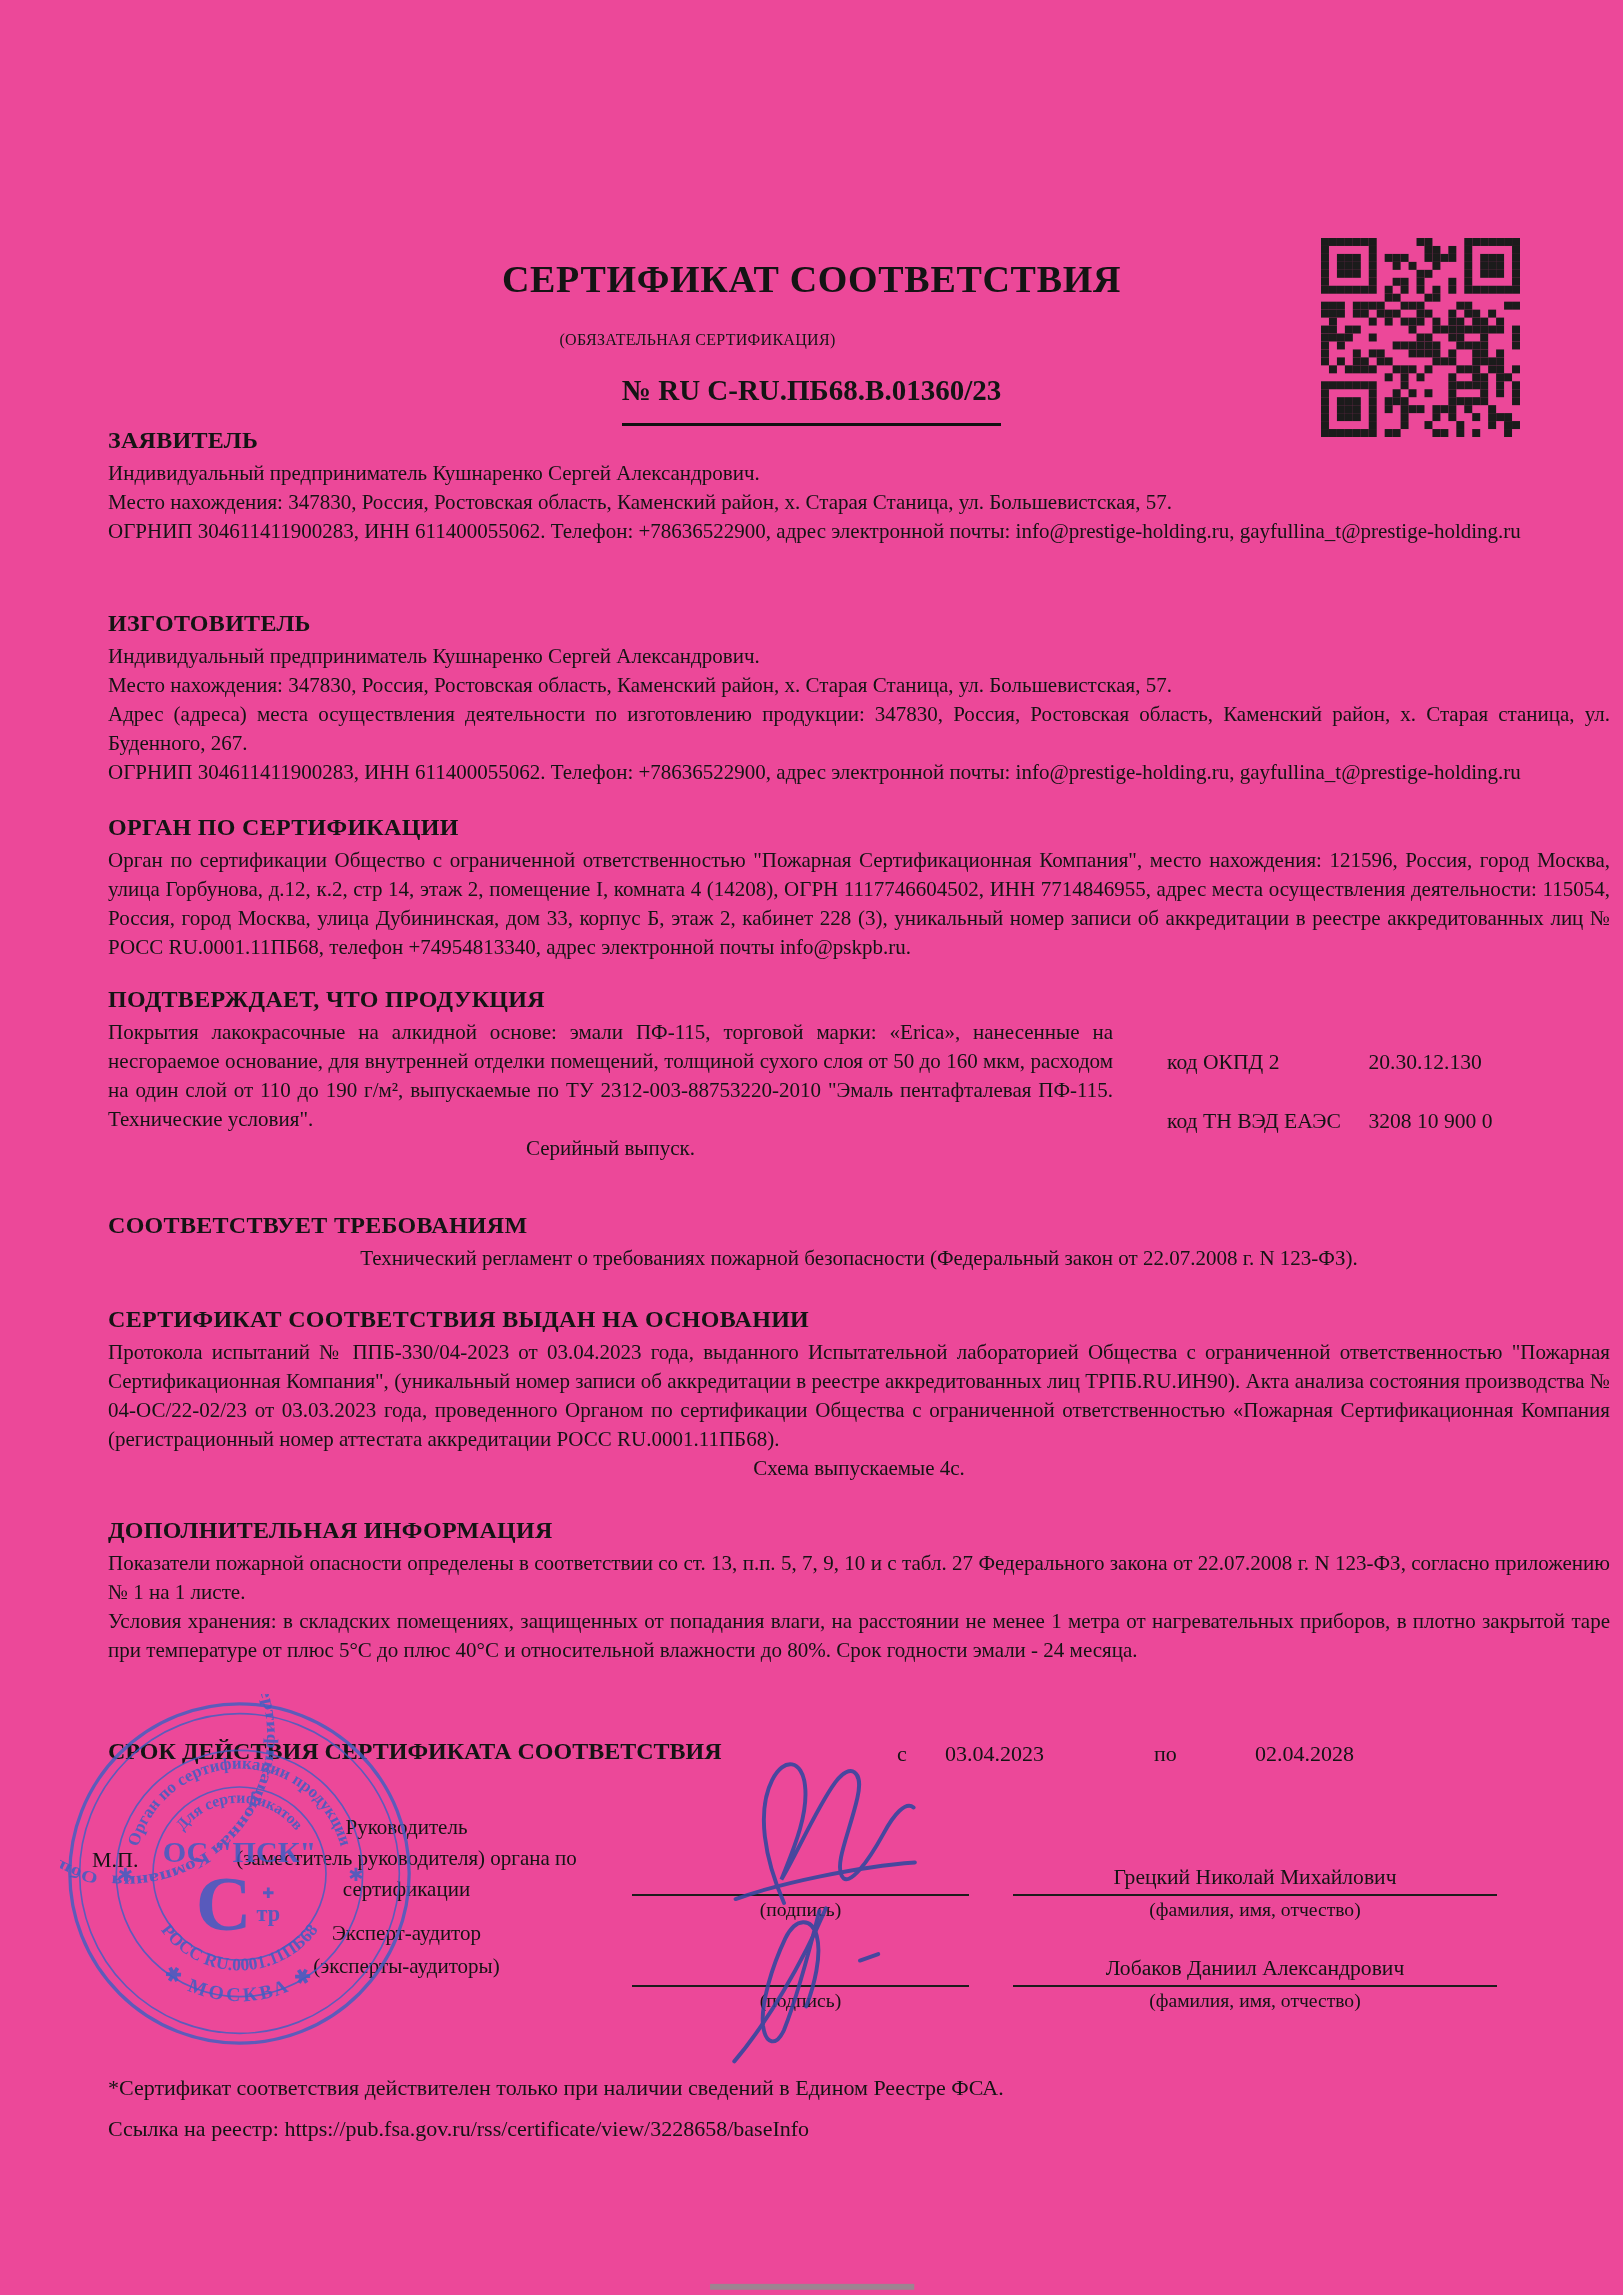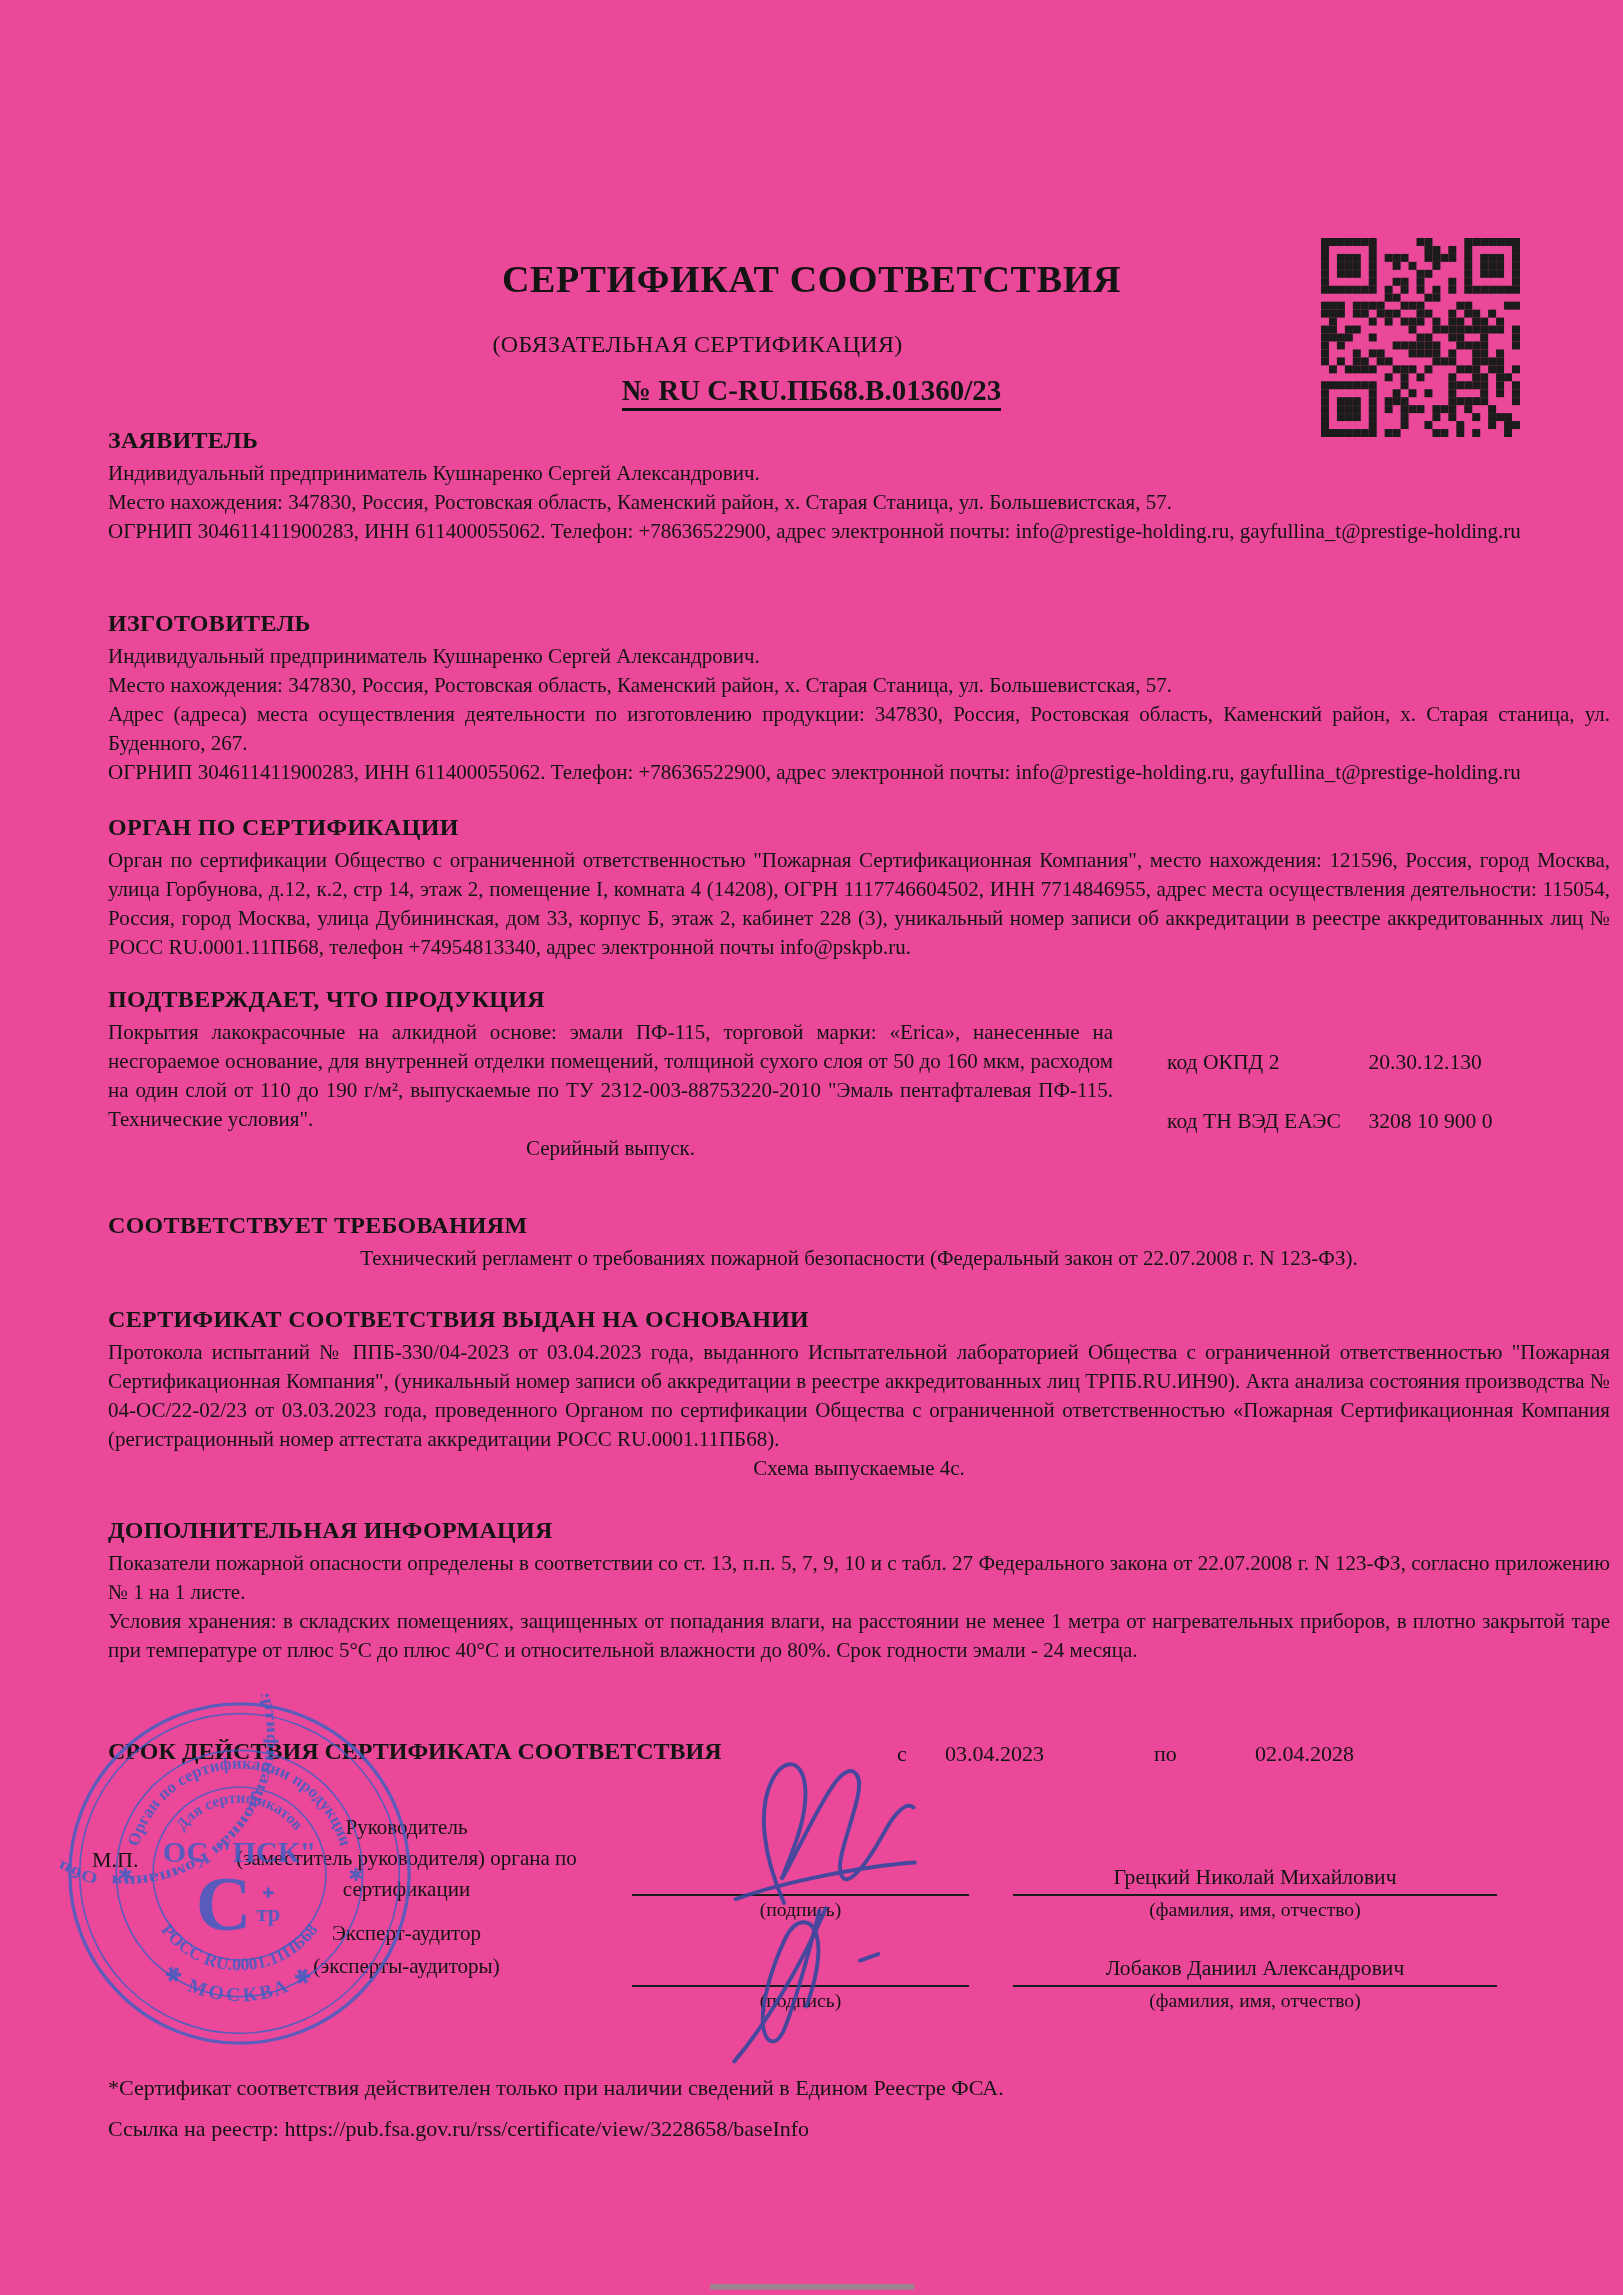--- a/index.html
+++ b/index.html
@@ -6,24 +6,24 @@
   body{
     width:1623px;height:2295px;background:#ffffff;
     font-family:"Liberation Serif","DejaVu Serif",serif;color:#141414;
     overflow:hidden;
   }
   .page{position:relative;width:1623px;height:2295px;background:#ec4899;overflow:hidden;}
 
   .doc-title{position:absolute;top:257px;left:0;width:1623px;text-align:center;
     font-size:38px;font-weight:bold;letter-spacing:0.7px;}
   .doc-subtitle{position:absolute;top:331px;left:0;width:1395px;text-align:center;
-    font-size:24px;letter-spacing:0.3px;}
+    font-size:16px;letter-spacing:0.3px;}
   .doc-number{position:absolute;top:374px;left:0;width:1623px;text-align:center;
     font-size:29px;font-weight:bold;}
-  .doc-number span{border-bottom:3.3px solid #111;padding-bottom:2px;}
+  .doc-number span{border-bottom:3.3px solid #111;padding-bottom:17px;}
 
   .qr{position:absolute;top:238px;left:1321px;width:199px;height:199px;}
 
   .sec{position:absolute;left:108px;width:1502px;}
   .sec h2{font-size:24px;font-weight:bold;margin:0 0 5.2px 0;letter-spacing:0.3px;}
   .sec p{font-size:21px;margin:0;text-align:justify;line-height:1.38;}
   .sec p.noj{text-align:center;}
 
   .product-text{width:1005px;}
   .code-row{position:absolute;font-size:21.6px;}

